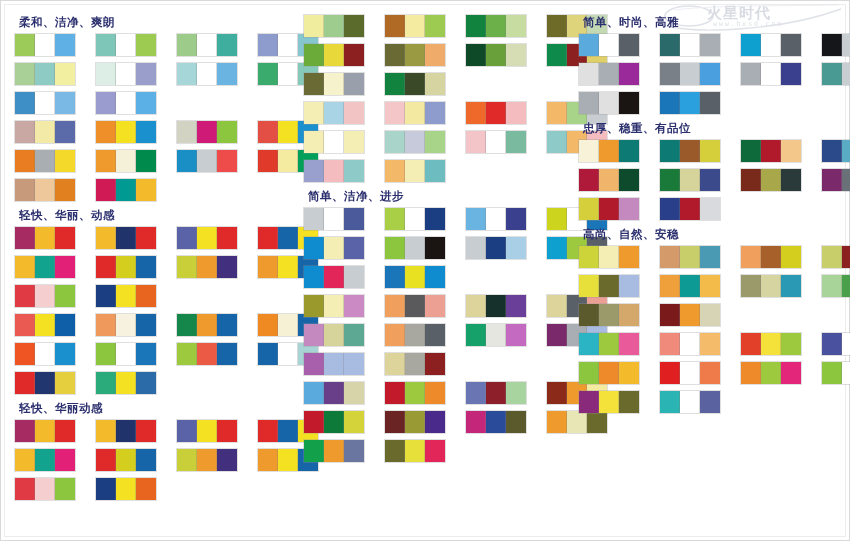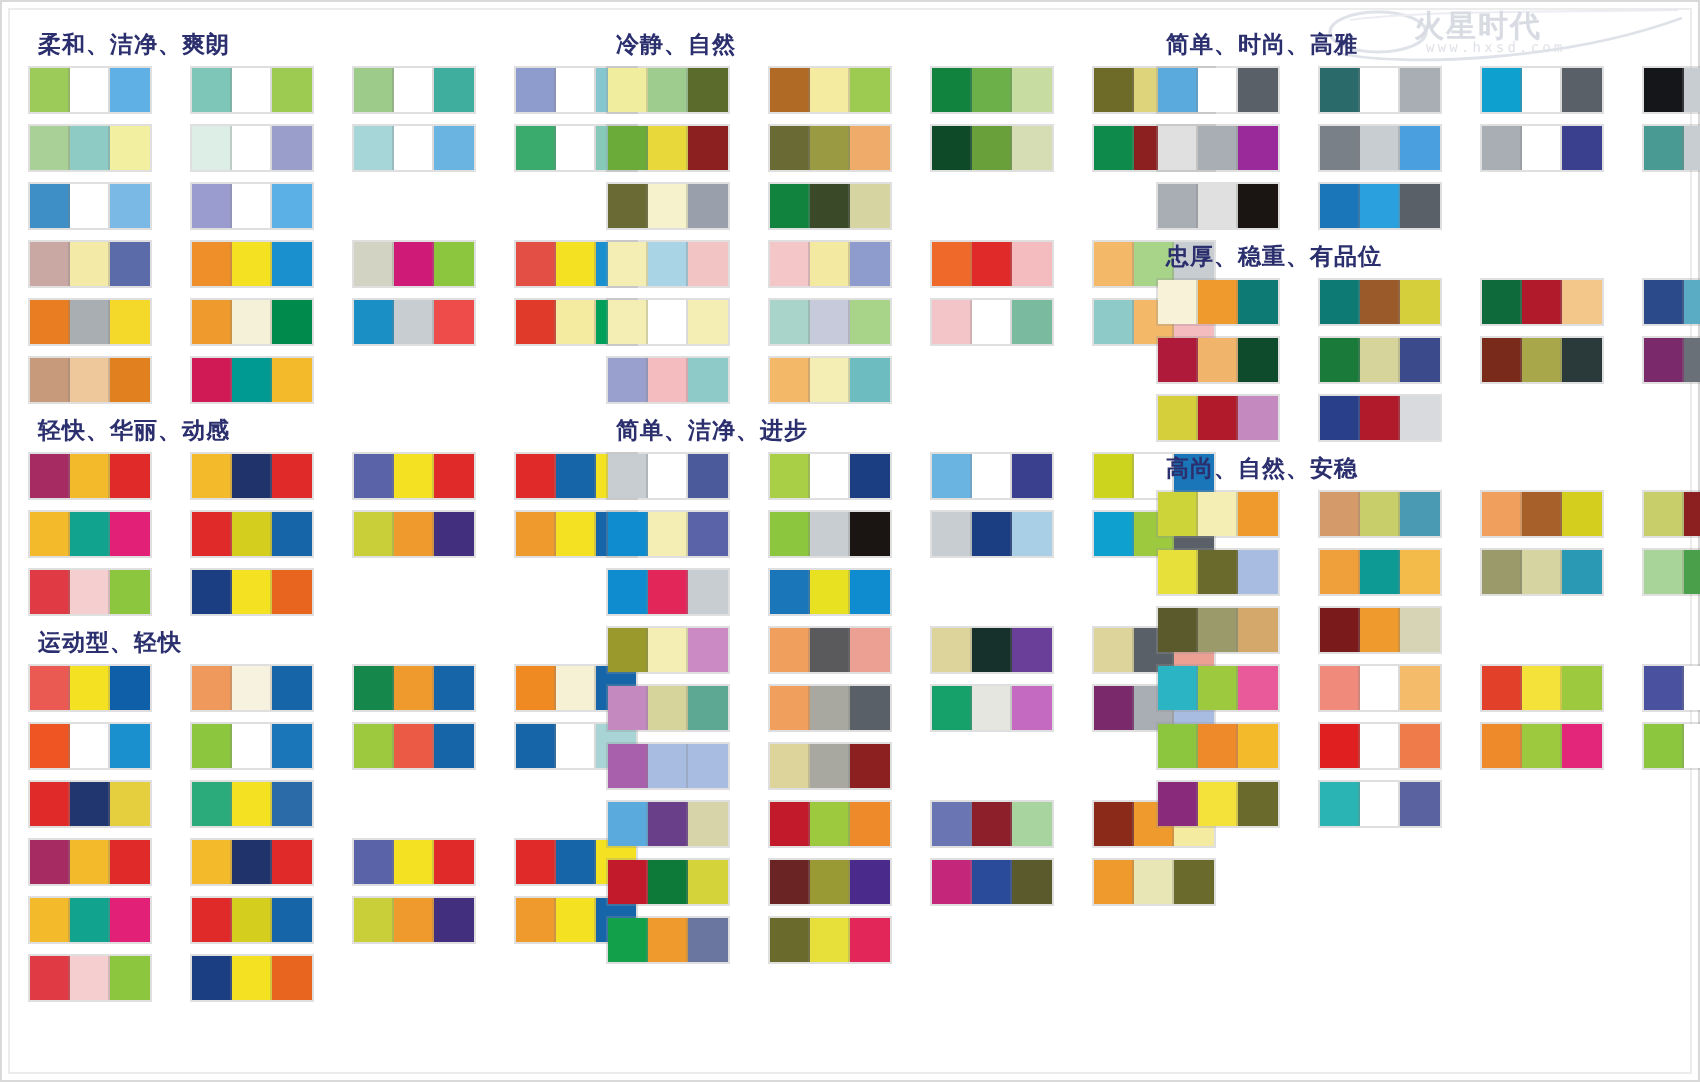--- a/index.html
+++ b/index.html
@@ -273,21 +273,20 @@
             <div class="swatch" title="#8cc63f" style="background: rgb(140, 198, 63);"></div>
           </div>
           <div class="swatch-group">
             <div class="swatch" title="#1b3d82" style="background: rgb(27, 61, 130);"></div>
             <div class="swatch" title="#f4e122" style="background: rgb(244, 225, 34);"></div>
             <div class="swatch" title="#e8651f" style="background: rgb(232, 101, 31);"></div>
           </div>
         </div>
       </div>
       <div class="section">
-        <div class="section-title">运动型、轻快</div>
         <div class="palette-row">
           <div class="swatch-group">
             <div class="swatch" title="#ea5a53" style="background: rgb(234, 90, 83);"></div>
             <div class="swatch" title="#f4e122" style="background: rgb(244, 225, 34);"></div>
             <div class="swatch" title="#0e5fa8" style="background: rgb(14, 95, 168);"></div>
           </div>
           <div class="swatch-group">
             <div class="swatch" title="#ef9a5c" style="background: rgb(239, 154, 92);"></div>
             <div class="swatch" title="#f7f2df" style="background: rgb(247, 242, 223);"></div>
             <div class="swatch" title="#1565a8" style="background: rgb(21, 101, 168);"></div>
@@ -332,20 +331,21 @@
             <div class="swatch" title="#e5cf3f" style="background: rgb(229, 207, 63);"></div>
           </div>
           <div class="swatch-group">
             <div class="swatch" title="#2bab7c" style="background: rgb(43, 171, 124);"></div>
             <div class="swatch" title="#f4e122" style="background: rgb(244, 225, 34);"></div>
             <div class="swatch" title="#2a6ba8" style="background: rgb(42, 107, 168);"></div>
           </div>
         </div>
       </div>
       <div class="section">
+        <div class="section-title">轻快、华丽动感</div>
         <div class="palette-row">
           <div class="swatch-group">
             <div class="swatch" title="#a62b63" style="background: rgb(166, 43, 99);"></div>
             <div class="swatch" title="#f3bb2c" style="background: rgb(243, 187, 44);"></div>
             <div class="swatch" title="#e02a2a" style="background: rgb(224, 42, 42);"></div>
           </div>
           <div class="swatch-group">
             <div class="swatch" title="#f3bb2c" style="background: rgb(243, 187, 44);"></div>
             <div class="swatch" title="#21336b" style="background: rgb(33, 51, 107);"></div>
             <div class="swatch" title="#e02a2a" style="background: rgb(224, 42, 42);"></div>
@@ -392,21 +392,20 @@
           <div class="swatch-group">
             <div class="swatch" title="#1b3d82" style="background: rgb(27, 61, 130);"></div>
             <div class="swatch" title="#f4e122" style="background: rgb(244, 225, 34);"></div>
             <div class="swatch" title="#e8651f" style="background: rgb(232, 101, 31);"></div>
           </div>
         </div>
       </div>
     </div>
   <div class="column" id="col-1">
       <div class="section">
-        <div class="section-title">冷静、自然</div>
         <div class="palette-row">
           <div class="swatch-group">
             <div class="swatch" title="#f0ee9e" style="background: rgb(240, 238, 158);"></div>
             <div class="swatch" title="#9ecb8e" style="background: rgb(158, 203, 142);"></div>
             <div class="swatch" title="#5a6b2c" style="background: rgb(90, 107, 44);"></div>
           </div>
           <div class="swatch-group">
             <div class="swatch" title="#b06a26" style="background: rgb(176, 106, 38);"></div>
             <div class="swatch" title="#f4eaa0" style="background: rgb(244, 234, 160);"></div>
             <div class="swatch" title="#9dcb52" style="background: rgb(157, 203, 82);"></div>

